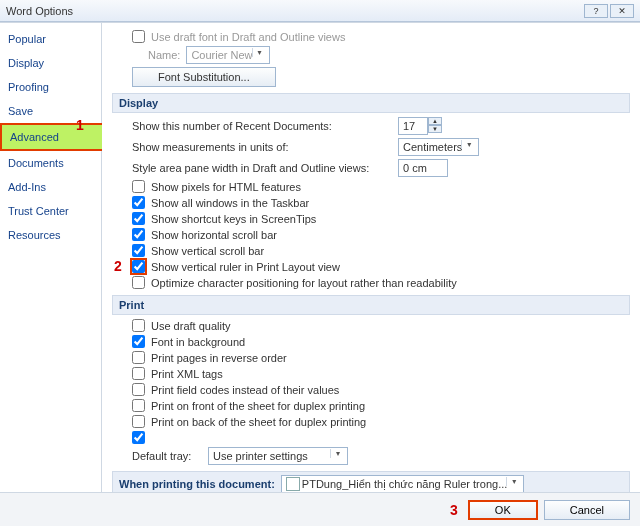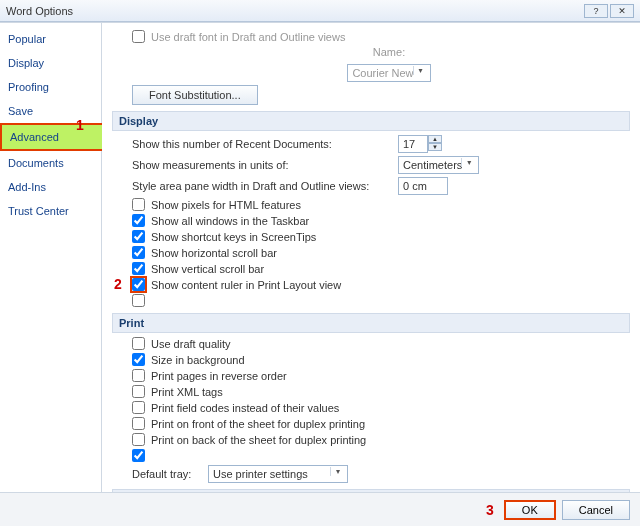--- a/index.html
+++ b/index.html
@@ -7,30 +7,30 @@
 .titlebar { height: 22px; background: linear-gradient(#f7f9fc,#e4ecf7); border-bottom: 1px solid #b6c6da; display: flex; align-items: center; padding: 0 6px; justify-content: space-between; color: #333; }
 .titlebar .winbtn { display: flex; gap: 2px; }
 .titlebar .wb { width: 24px; height: 14px; border: 1px solid #9fb6d0; background: #e9f0f8; display: flex; align-items: center; justify-content: center; font-size: 9px; }
 .frame { display: flex; height: 480px; border-top: 1px solid #cfd8e3; }
 .sidebar { width: 102px; background: #fff; border-right: 1px solid #cfd8e3; padding-top: 4px; position: relative; }
 .sidebar .item { padding: 6px 8px; color: #15428b; cursor: pointer; }
 .sidebar .item.sel { background: #bef264; border: 2px solid #e23c00; border-right: none; margin-right: -1px; position: relative; }
 .num1 { position: absolute; left: 76px; top: 94px; color: #c00; font-size: 14px; font-weight: bold; }
 .content { flex: 1; background: #fff; overflow-y: auto; padding: 4px 10px 0 10px; position: relative; }
 .row { display: flex; align-items: center; gap: 6px; margin: 3px 0 3px 20px; color: #333; }
-.row.ind { margin-left: 36px; flex-direction: column; }
+.row.ind { margin-left: 36px; }
 .lbl { min-width: 0; }
 input[type=checkbox] { margin: 0; }
 .sel-box { border: 1px solid #9fb6d0; background: #fff; height: 18px; padding: 0 16px 0 4px; display: inline-flex; align-items: center; position: relative; min-width: 60px; text-align: center; }
 .sel-box:after { content: "▾"; position: absolute; right: 2px; top: 1px; width: 14px; text-align: center; border-left: 1px solid #cfd8e3; font-size: 8px; color: #555; }
 .txt-box { border: 1px solid #9fb6d0; background: #fff; height: 18px; padding: 0 4px; display: inline-flex; align-items: center; min-width: 40px; }
 .spin { display: inline-flex; justify-content: flex-end; }
 .spin .ctrl { width: 14px; display: flex; flex-direction: column; }
 .spin .ctrl span { height: 8px; border: 1px solid #9fb6d0; font-size: 6px; text-align: center; line-height: 6px; background: #e9f0f8; }
-.btn { border: 1px solid #9fb6d0; background: linear-gradient(#fdfefe,#e6edf5); padding: 2px 16px; height: 20px; display: inline-flex; align-items: center; cursor: pointer; }
+.btn { border: 1px solid #9fb6d0; background: linear-gradient(#fdfefe,#e6edf5); padding: 2px 25px; height: 20px; display: inline-flex; align-items: center; cursor: pointer; }
 .section-hdr { background: #e8eef7; color: #1a3e6e; font-weight: bold; padding: 3px 6px; margin: 6px 0 4px 0; border: 1px solid #d0dae8; }
 .num2 { position: absolute; color: #c00; font-size: 14px; font-weight: bold; }
 .footer { position: absolute; bottom: 0; left: 0; right: 0; height: 34px; border-top: 1px solid #cfd8e3; background: #f2f4f7; display: flex; align-items: center; justify-content: flex-end; padding: 0 10px; gap: 6px; }
 .footer .btn.ok { border: 2px solid #e23c00; }
 .num3 { color: #c00; font-size: 14px; font-weight: bold; margin-right: 4px; }
 .icon-doc { width: 14px; height: 14px; background: #fff; border: 1px solid #8aa; display: inline-block; margin-right: 2px; }
 .faded { color: #999; }
 </style>
 </head>
 <body>
@@ -46,20 +46,21 @@
 <div class="frame">
   <div class="sidebar">
     <div class="item">Popular</div>
     <div class="item">Display</div>
     <div class="item">Proofing</div>
     <div class="item">Save</div>
     <div class="item sel">Advanced</div>
     <div class="item">Documents</div>
     <div class="item">Add-Ins</div>
     <div class="item">Trust Center</div>
+    <div class="item">Resources</div>
     <div class="num1">1</div>
   </div>
 
   <div class="content">
 
     <div class="row">
       <input type="checkbox" style="">
       <span class="lbl faded">Use draft font in Draft and Outline views</span>
     </div>
     <div class="row ind faded">
@@ -115,35 +116,36 @@
         <input type="checkbox" checked="" style="">
         <span>Show horizontal scroll bar</span>
       </div>
     <div class="row">
         <input type="checkbox" checked="" style="">
         <span>Show vertical scroll bar</span>
       </div>
     <div class="row" style="position:relative">
       <span class="num2" style="left:-18px;top:-2px">2</span>
       <input type="checkbox" checked="" style="outline: rgb(226, 60, 0) solid 2px;">
-      <span>Show content ruler in Print Layout view</span>
+      <span>Show vertical ruler in Print Layout view</span>
     </div>
     <div class="row">
         <input type="checkbox" style="">
+        <span>Optimize character positioning for layout rather than readability</span>
       </div>
 
     <div class="section-hdr">Print</div>
 
     <div class="row">
         <input type="checkbox" style="">
         <span>Use draft quality</span>
       </div>
     <div class="row">
         <input type="checkbox" checked="" style="">
-        <span>Size in background</span>
+        <span>Font in background</span>
       </div>
     <div class="row">
         <input type="checkbox" style="">
         <span>Print pages in reverse order</span>
       </div>
     <div class="row">
         <input type="checkbox" style="">
         <span>Print XML tags</span>
       </div>
     <div class="row">

